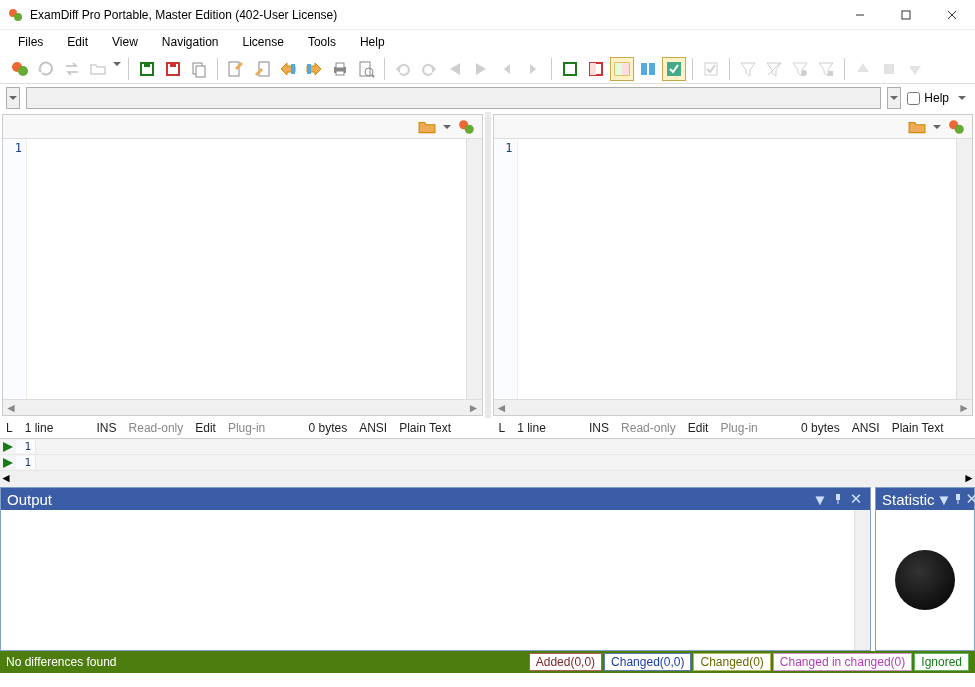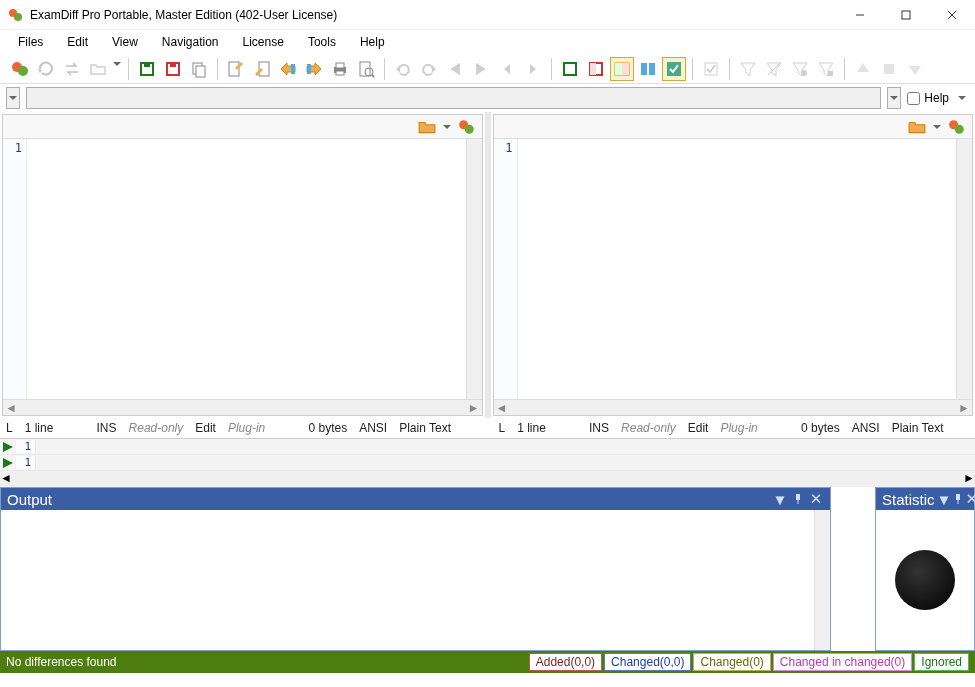--- a/index.html
+++ b/index.html
@@ -25,34 +25,34 @@
   .phead .mini { width: 18px; height: 18px; display: flex; align-items: center; justify-content: center; }
   .pcontent { flex: 1; display: flex; background: #fff; }
   .gutter { width: 24px; border-right: 1px solid #eee; color: #1a3c7a; font-family: Consolas, monospace; font-size: 12px; text-align: right; padding: 2px 4px 0 0; background:#fafcff;}
   .textarea { flex: 1; background: #fff; font-family: Consolas, monospace; font-size: 12px; padding: 2px; overflow:hidden;}
   .pscroll { height: 16px; background: #f0f0f0; border-top: 1px solid #ddd; display: flex; }
   .pscroll .arr { width: 16px; height: 16px; display:flex; align-items:center; justify-content:center; color:#888;}
   .vbar { width:16px; background:#f0f0f0; border-left:1px solid #ddd;}
   .splitter { width: 6px; background: #e8e8e8; cursor: col-resize; }
   .status { height: 20px; display: flex; align-items: center; font-size: 12px; color:#222;}
   .status span { padding: 0 6px; }
-  .status .dim { color:#888;font-style:italic;}
+  .status .dim { color:#888;}
   .statuswrap { display:flex; }
   .statuswrap .status { flex:1; }
   .diffrows { border-top: 1px solid #ccc; }
   .diffrow { height: 16px; display: flex; align-items: center; border-bottom: 1px solid #e8e8e8; background: #f4f4f4; font-family: Consolas, monospace; font-size: 11px;}
   .diffrow .arric { width:16px; display:flex; align-items:center; justify-content:center;}
   .diffrow .ln { width:20px; text-align:right; padding-right:4px; color:#1a3c7a; background:#fafcff; border-right:1px solid #e8e8e8;}
   .hscroll { height: 16px; background: #f0f0f0; display:flex;}
   .panels { display: flex; height: 164px; }
   .panelhdr { height: 22px; background: #3a5da6; color: #fff; display: flex; align-items: center; padding: 0 6px; font-size: 15px; }
   .panelhdr .spacer { flex:1; }
   .panelhdr .pbtn { width:16px; height:16px; display:flex; align-items:center; justify-content:center; margin-left:2px; color:#cfe0ff;}
   .output { flex: 1; display:flex; flex-direction:column; border:1px solid #83a1c8; margin-right:4px;}
-  .statistic { width: 100px; display:flex; flex-direction:column; border:1px solid #83a1c8;margin-left:40px;}
+  .statistic { width: 100px; display:flex; flex-direction:column; border:1px solid #83a1c8;}
   .outputbody { flex:1; background:#fff; display:flex;}
   .outputbody .inner{flex:1;}
   .statbody { flex:1; background:#fff; display:flex; align-items:center; justify-content:center;}
   .statbody .circle { width:60px; height:60px; border-radius:50%; background: radial-gradient(circle at 40% 35%, #333, #000);}
   .bottom { height: 22px; background: #4d7c0f; display: flex; align-items: center; color:#fff; padding: 0 6px;}
   .bottom .msg { flex:1; }
   .badges { display:flex; gap:2px;padding-left:36px;}
   .badge { padding: 1px 6px; border: 1px solid; background:#fff; font-size:12px;}
 </style>
 </head>

